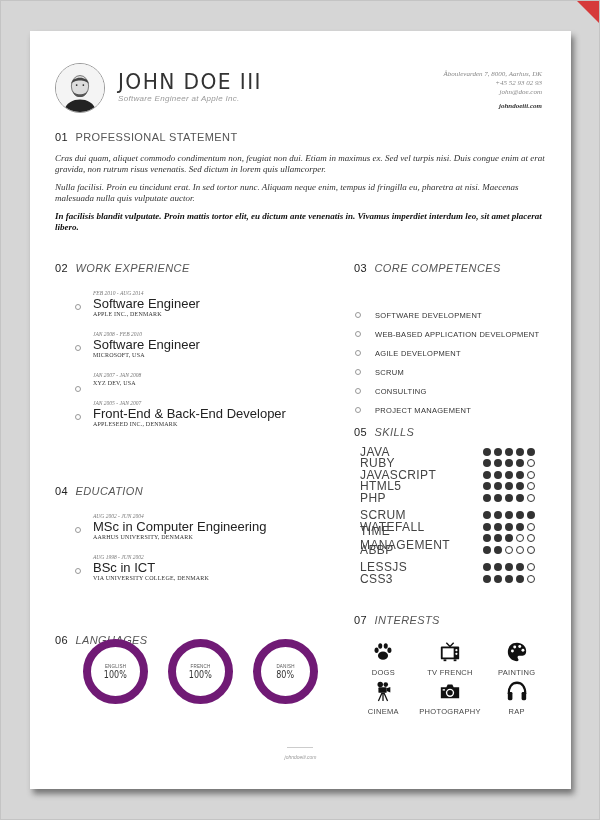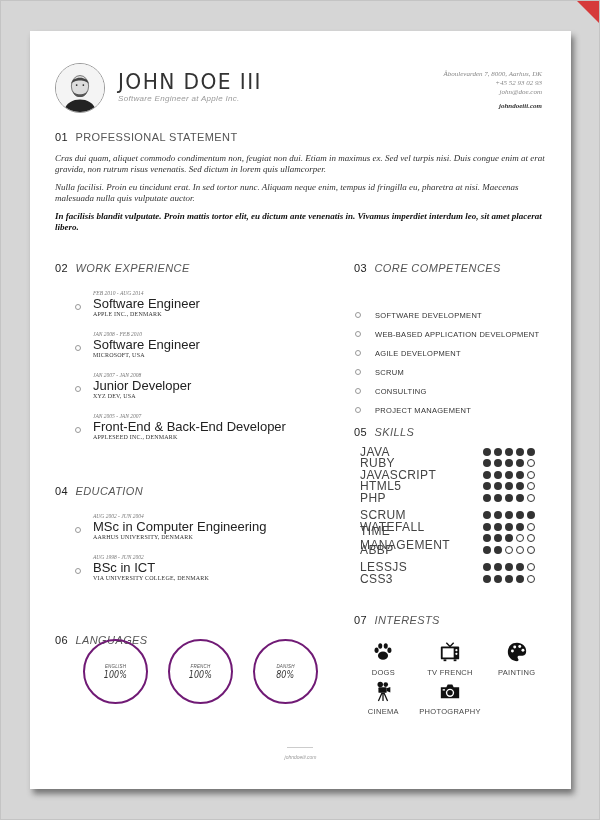--- a/index.html
+++ b/index.html
@@ -79,22 +79,22 @@
     .skill-group { margin-bottom: 6px; }
     .skill-row { display: flex; justify-content: space-between; align-items: center; height: 11.5px; }
     .skill-name { font-size: 12px; color: #444; letter-spacing: 0.4px; }
     .dots { display: flex; gap: 3px; }
     .dot { width: 8px; height: 8px; border-radius: 50%; }
     .dot.on { background: #333; }
     .dot.off { border: 1px solid #333; background: #fff; }
     
     .langs { position: absolute; left: 53px; top: 608px; display: flex; gap: 20px; }
     .lang {
-      width: 65px; height: 65px; border-radius: 50%; border: 2px solid #701a75;
-      display: flex; flex-direction: column; align-items: center; justify-content: center; font-style: italic;
+      width: 65px; height: 65px; border-radius: 50%; border: 8px solid #701a75;
+      display: flex; flex-direction: column; align-items: center; justify-content: center;
     }
     .lang-name { font-size: 4.5px; color: #555; letter-spacing: 0.2px; }
     .lang-val { font-size: 10px; color: #333; font-family: "DejaVu Sans", sans-serif; transform: scaleX(0.8); line-height: 11px; }
     
     .interests { position: absolute; left: 320px; top: 610px; width: 200px; display: grid; grid-template-columns: repeat(3, 1fr); row-gap: 3px; }
     .interest { display: flex; flex-direction: column; align-items: center; }
     .interest svg { width: 22px; height: 22px; display: block; }
     .interest-label { margin-top: 5px; font-size: 7.5px; color: #444; letter-spacing: 0.3px; }
     
     .footer-line { position: absolute; left: 257px; top: 716px; width: 26px; height: 1px; background: #ccc; }
@@ -151,21 +151,20 @@
       </div>
       <div class="t-item">
         <span class="bullet"></span>
         <div class="t-date">JAN 2008 - FEB 2010</div>
         <div class="t-role">Software Engineer</div>
         <div class="t-org">MICROSOFT, USA</div>
       </div>
       <div class="t-item">
         <span class="bullet"></span>
         <div class="t-date">JAN 2007 - JAN 2008</div>
-        <div class="t-role">Junior Developer</div>
         <div class="t-org">XYZ DEV, USA</div>
       </div>
       <div class="t-item">
         <span class="bullet"></span>
         <div class="t-date">JAN 2005 - JAN 2007</div>
         <div class="t-role">Front-End &amp; Back-End Developer</div>
         <div class="t-org">APPLESEED INC., DENMARK</div>
       </div>
     </div>
 
@@ -392,17 +391,25 @@
       </div>
       <div class="interest">
         <svg viewBox="0 0 24 24" fill="#111">
           <path d="M2 8 L8 8 L9.5 5 L14.5 5 L16 8 L22 8 L22 20 L2 20 Z"></path>
           <circle cx="12" cy="14" r="4.5" fill="#fff"></circle>
           <circle cx="12" cy="14" r="3"></circle>
           <rect x="4" y="10" width="2.5" height="1.5" fill="#fff"></rect>
         </svg>
         <div class="interest-label">PHOTOGRAPHY</div>
       </div>
+      <div class="interest">
+        <svg viewBox="0 0 24 24" fill="#111">
+          <path d="M3 15 C3 7 7 3 12 3 C17 3 21 7 21 15" fill="none" stroke="#111" stroke-width="2.5"></path>
+          <rect x="2" y="13" width="5" height="9" rx="1.5"></rect>
+          <rect x="17" y="13" width="5" height="9" rx="1.5"></rect>
+        </svg>
+        <div class="interest-label">RAP</div>
+      </div>
     </div>
 
   <div class="footer-line"></div>
   <div class="footer-url">johndoeiii.com</div>
 </div>
 
 </body></html>

